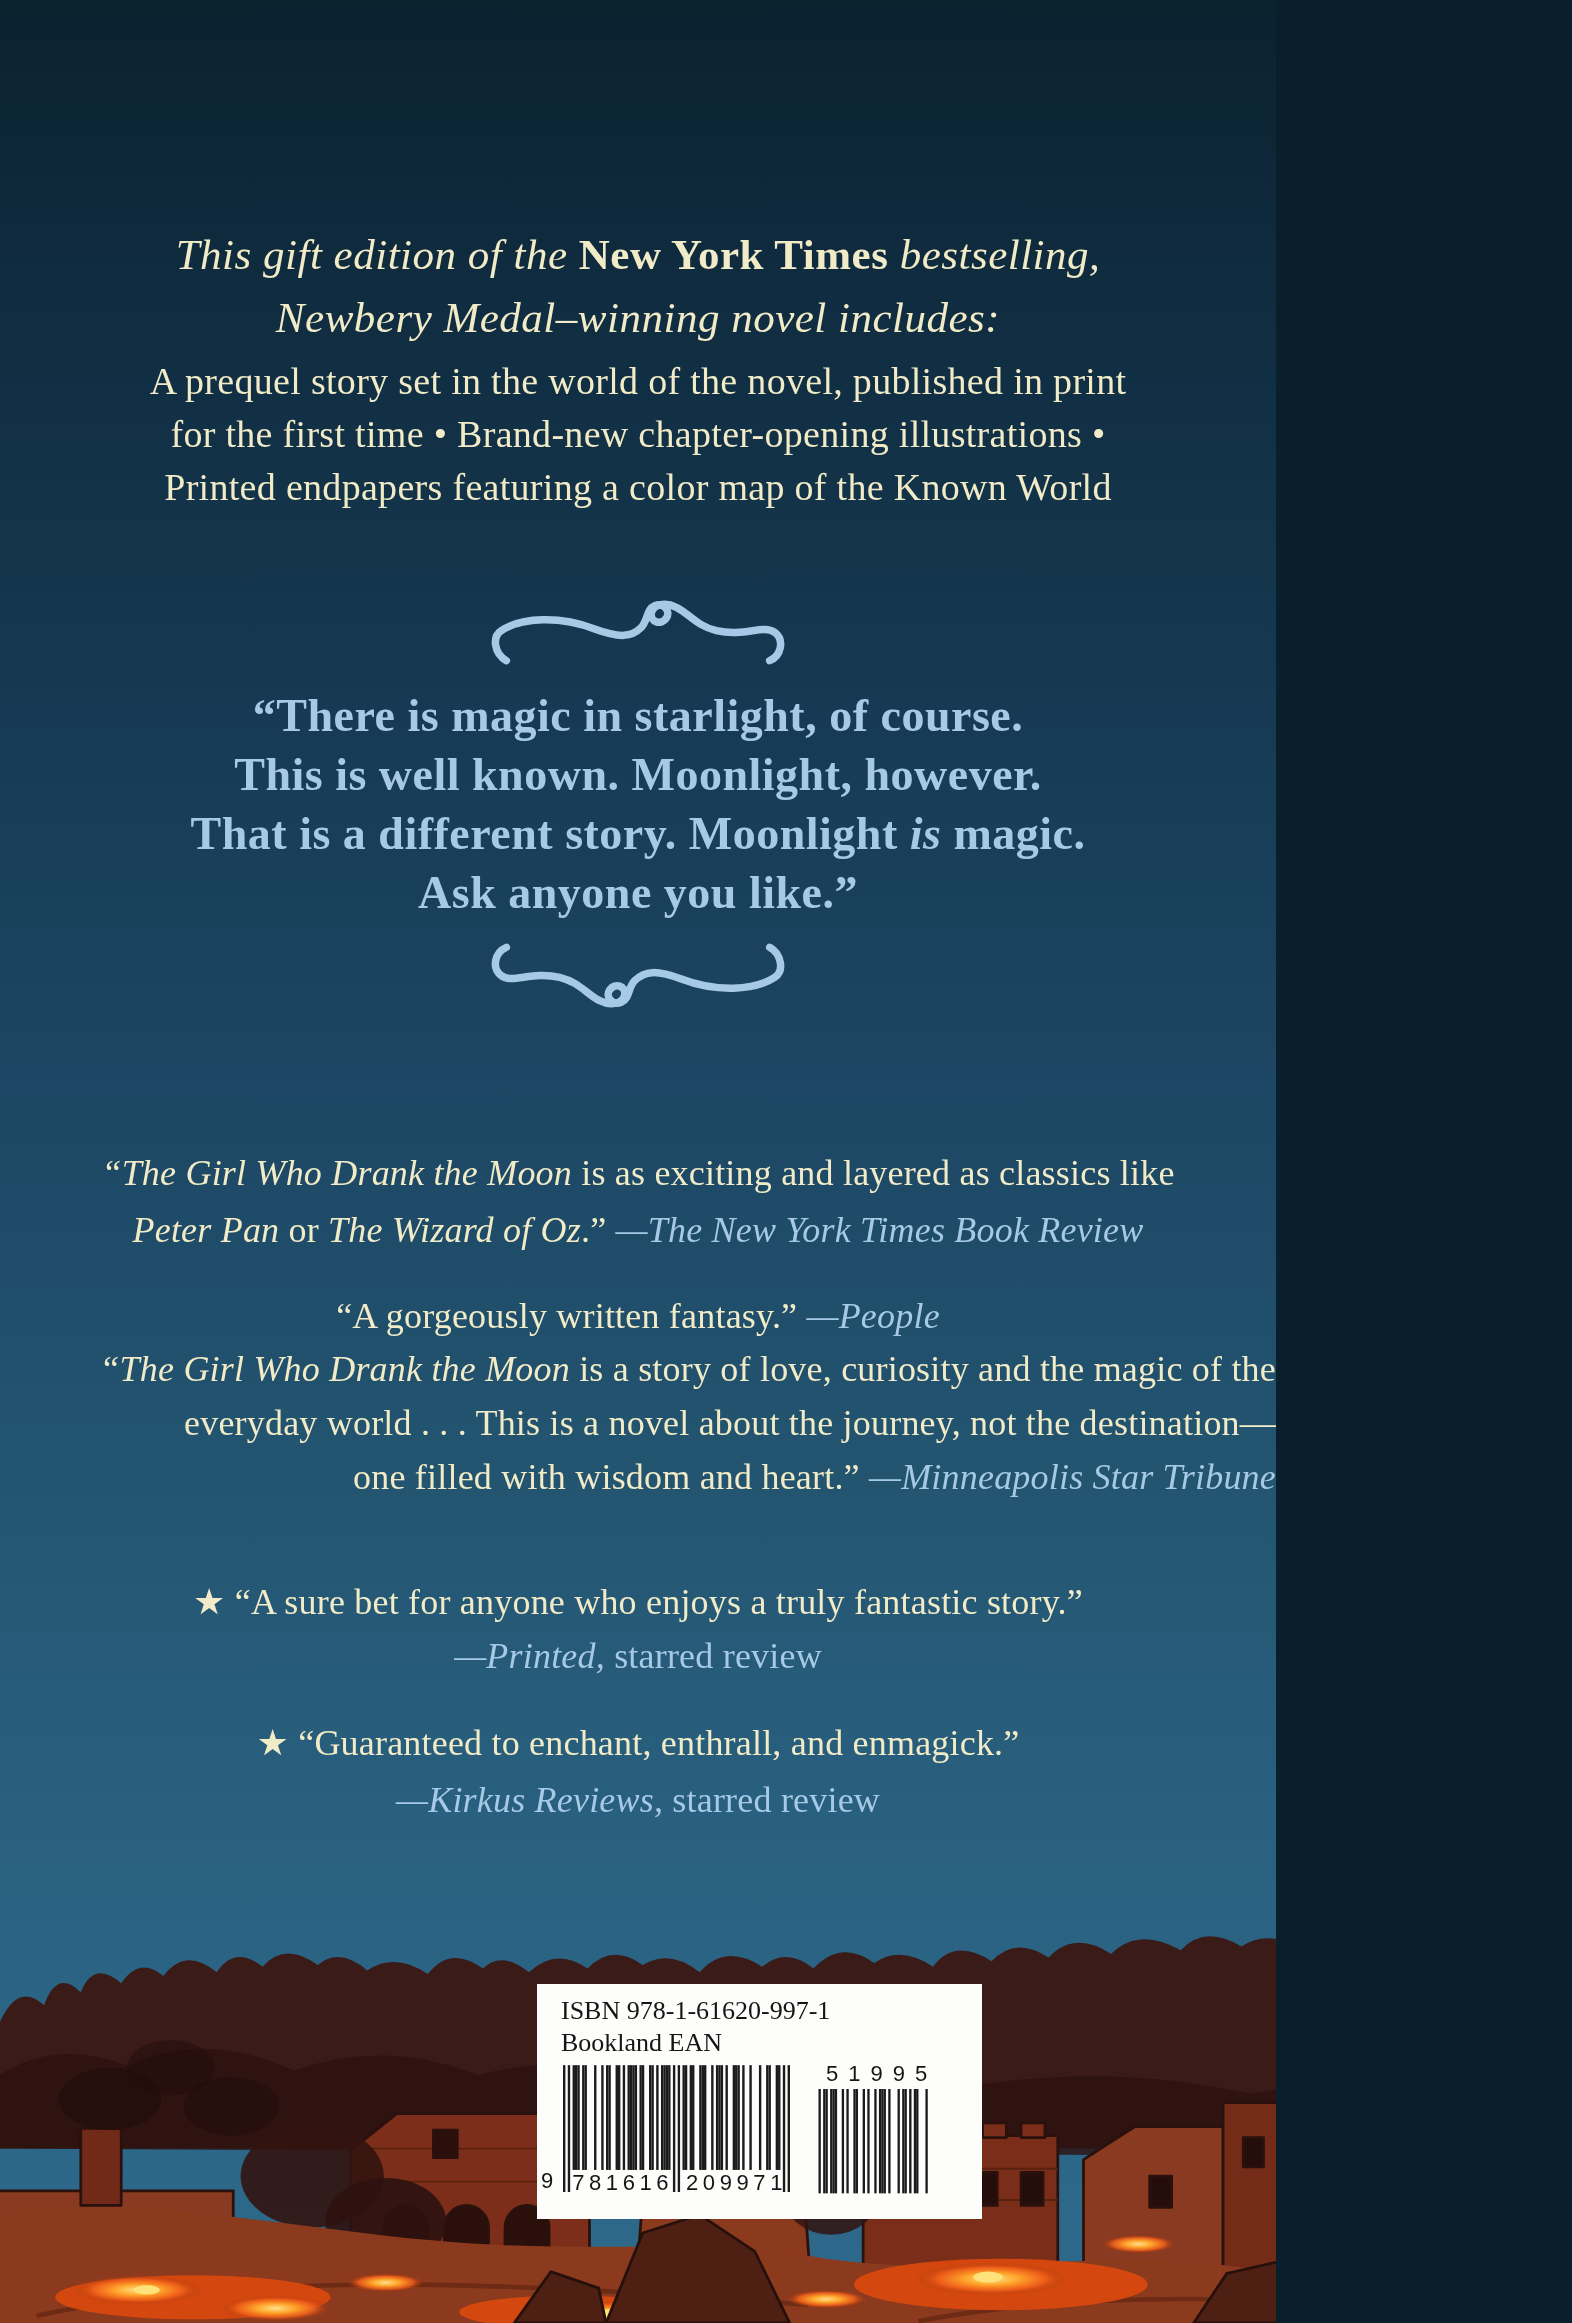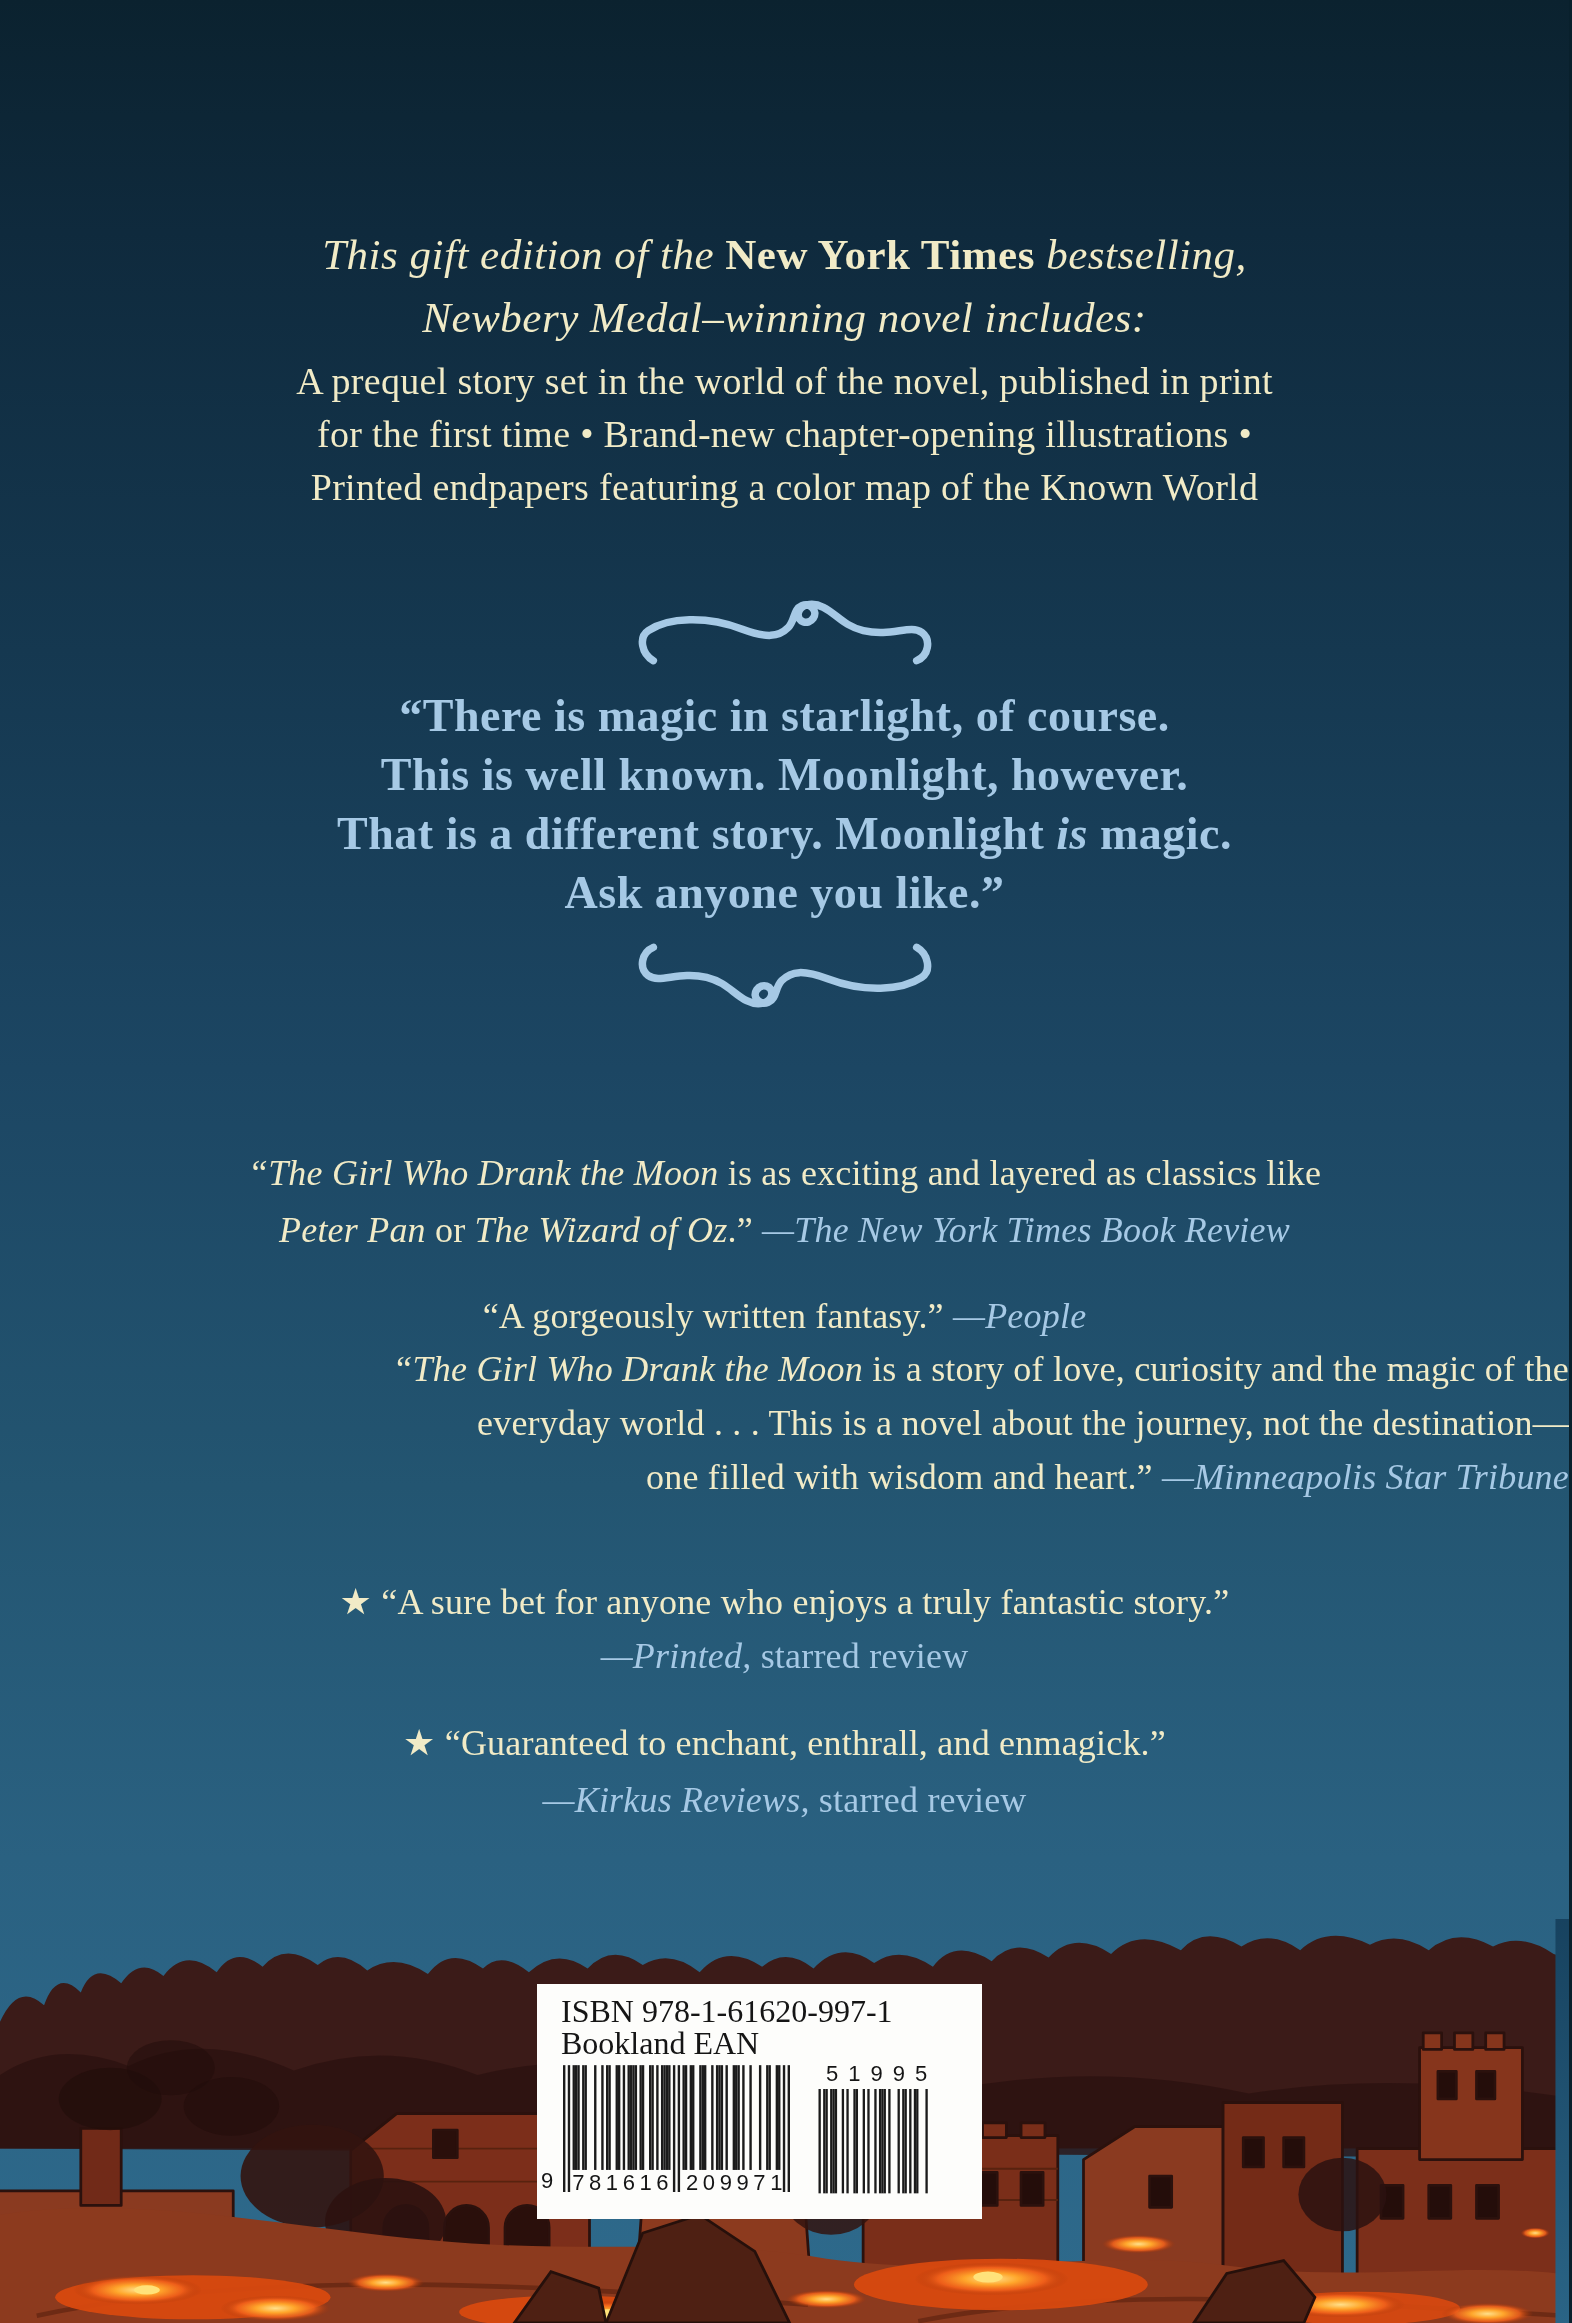--- a/index.html
+++ b/index.html
@@ -1,24 +1,23 @@
 <!DOCTYPE html>
 <html style="font-size:14.7px"><head>
 <meta charset="utf-8">
 <style>
   html,body{margin:0;padding:0;background:#09202c;}
   .cover{
     position:relative;
-    width:1524px;height:2323px;
+    width:1276px;height:2323px;
     overflow:hidden;
     background:linear-gradient(180deg,
       #0b222f 0%, #0f2a3d 10%, #153850 28%, #1c4663 46%,
       #235571 64%, #2a6181 80%, #2e6a8c 100%);
     font-family:"Liberation Serif","DejaVu Serif",serif;
-    padding-left:45px;
   }
   .txt{position:absolute;left:0;right:0;text-align:center;}
   .cream{color:#f1ebc7;}
   .blue{color:#a6c9e5;}
   .it{font-style:italic;}
   .intro-heading{top:180px;font-size:43px;line-height:63px;font-style:italic;letter-spacing:0.5px;}
   .intro-heading .roman{font-style:normal;font-weight:600;}
   .intro-body{top:320px;font-size:38px;line-height:53px;letter-spacing:0.3px;margin-top:35px;}
   .flourish{position:absolute;left:50%;transform:translateX(-50%);width:303px;height:70px;}
   .flourish.top{top:599px;}
@@ -29,21 +28,21 @@
   .review-2{top:1252px;}
   .review-3{top:1306px;line-height:54px;text-align:right;}
   .review-4{top:1535px;line-height:54px;margin-top:40px;}
   .review-5{top:1679px;}
   .star{color:#f1ebc7;font-style:normal;}
   .scene{position:absolute;left:0;top:1919px;width:1572px;height:404px;display:block;}
   .barcode-box{
     position:absolute;left:537px;top:1984px;width:445px;height:235px;
     background:#fdfdfb;color:#151515;
   }
-  .isbn-lines{position:absolute;left:24px;top:11px;font-size:32px;line-height:32px;text-align:left;}
+  .isbn-lines{position:absolute;left:24px;top:11px;font-size:26px;line-height:32px;text-align:left;}
   .ean{position:absolute;left:26px;top:81px;width:227px;height:138px;}
   .ean svg{position:absolute;left:0;top:0;}
   .ean .d9{position:absolute;left:-22px;top:103px;font-family:"Liberation Sans",sans-serif;font-size:22px;}
   .ean .grp{position:absolute;top:105px;width:96px;
     font-family:"Liberation Sans",sans-serif;font-size:22px;letter-spacing:4.6px;}
   .ean .g1{left:9.2px;}
   .ean .g2{left:123px;}
   .addon{position:absolute;left:279px;top:81px;width:112px;height:138px;}
   .addon .digits{position:absolute;left:0;top:-3.7px;width:112px;text-align:center;
     font-family:"Liberation Sans",sans-serif;font-size:22px;letter-spacing:10px;text-indent:10px;}

